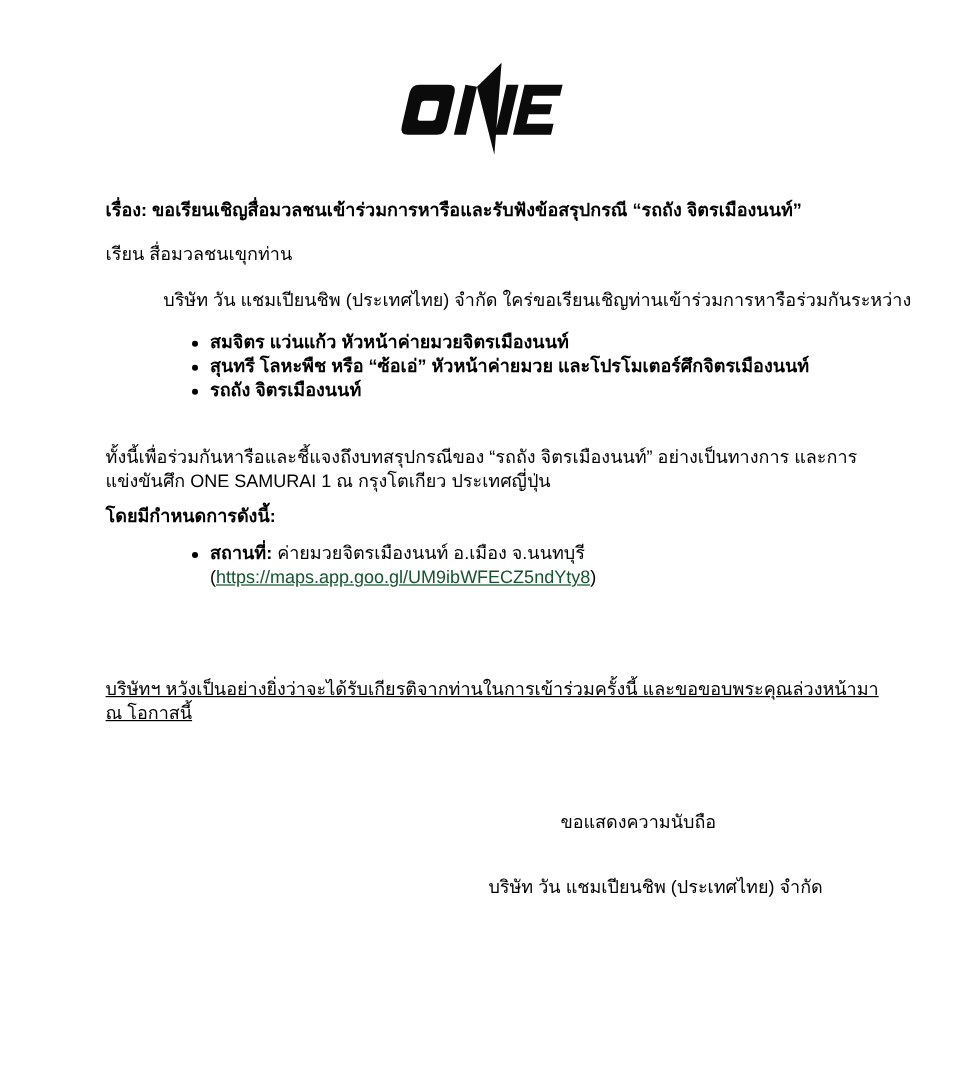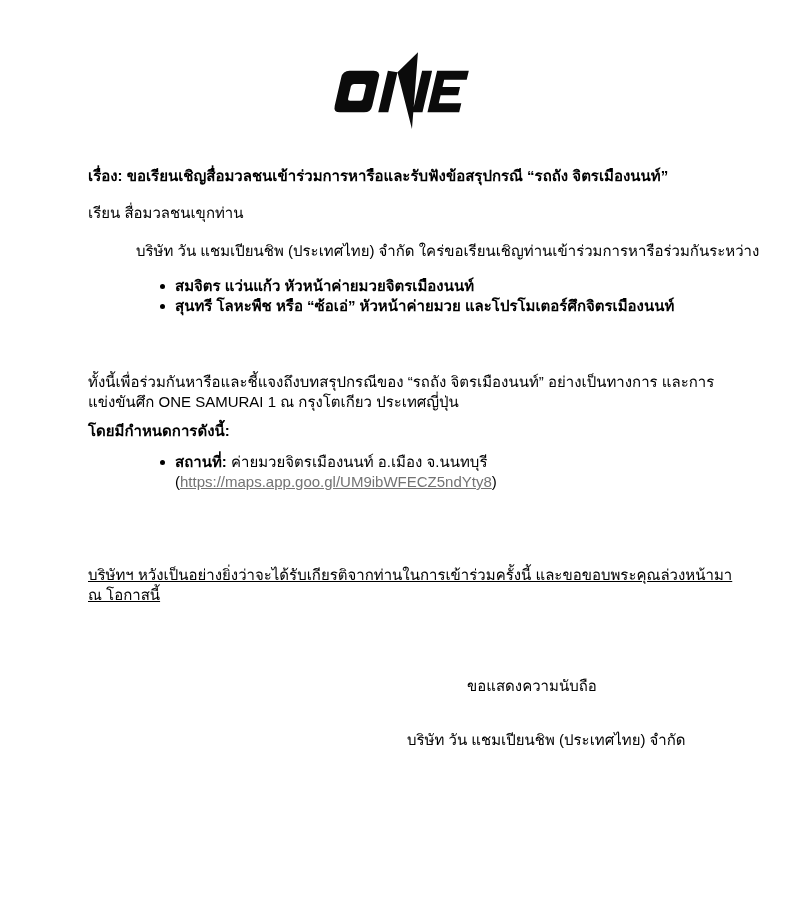--- a/index.html
+++ b/index.html
@@ -30,21 +30,21 @@
   .bullet-item::before {
     content: ""; position: absolute; left: 1px; top: 8px;
     width: 5px; height: 5px; border-radius: 50%; background: #000;
   }
 
   .purpose   { left: 88px; top: 372px; width: 655px; }
   .heading   { left: 88px; top: 421px; width: 400px; }
   .hope      { left: 88px; top: 565px; width: 660px; text-decoration: underline; }
 
   .link-line { display: block; }
-  .maplink { color: #737373; text-decoration: underline; cursor: pointer; }
+  .maplink { color: #14532d; text-decoration: underline; cursor: pointer; }
 
   .signoff { left: 467px; top: 676px; width: 220px; }
   .company { left: 407px; top: 730px; width: 320px; }
 </style>
 </head>
 <body>
 
 <div>
 
   <div class="abs logo" role="img" aria-label="ONE">
@@ -67,20 +67,23 @@
 
   <div class="abs intro">บริษัท วัน แชมเปียนชิพ (ประเทศไทย) จำกัด ใคร่ขอเรียนเชิญท่านเข้าร่วมการหารือร่วมกันระหว่าง</div>
 
   <div class="abs list1">
     <div class="bullet-item bold">
       <span>สมจิตร แว่นแก้ว หัวหน้าค่ายมวยจิตรเมืองนนท์</span>
     </div>
     <div class="bullet-item bold">
       <span>สุนทรี โลหะพืช หรือ “ซ้อเอ่” หัวหน้าค่ายมวย และโปรโมเตอร์ศึกจิตรเมืองนนท์</span>
     </div>
+    <div class="bullet-item bold">
+      <span>รถถัง จิตรเมืองนนท์</span>
+    </div>
   </div>
 
   <div class="abs purpose">ทั้งนี้เพื่อร่วมกันหารือและชี้แจงถึงบทสรุปกรณีของ “รถถัง จิตรเมืองนนท์” อย่างเป็นทางการ และการแข่งขันศึก ONE SAMURAI 1 ณ กรุงโตเกียว ประเทศญี่ปุ่น</div>
 
   <div class="abs heading bold">โดยมีกำหนดการดังนี้:</div>
 
   <div class="abs list2">
     <div class="bullet-item">
       <span class="bold">สถานที่:</span>
       <span>ค่ายมวยจิตรเมืองนนท์ อ.เมือง จ.นนทบุรี</span>

